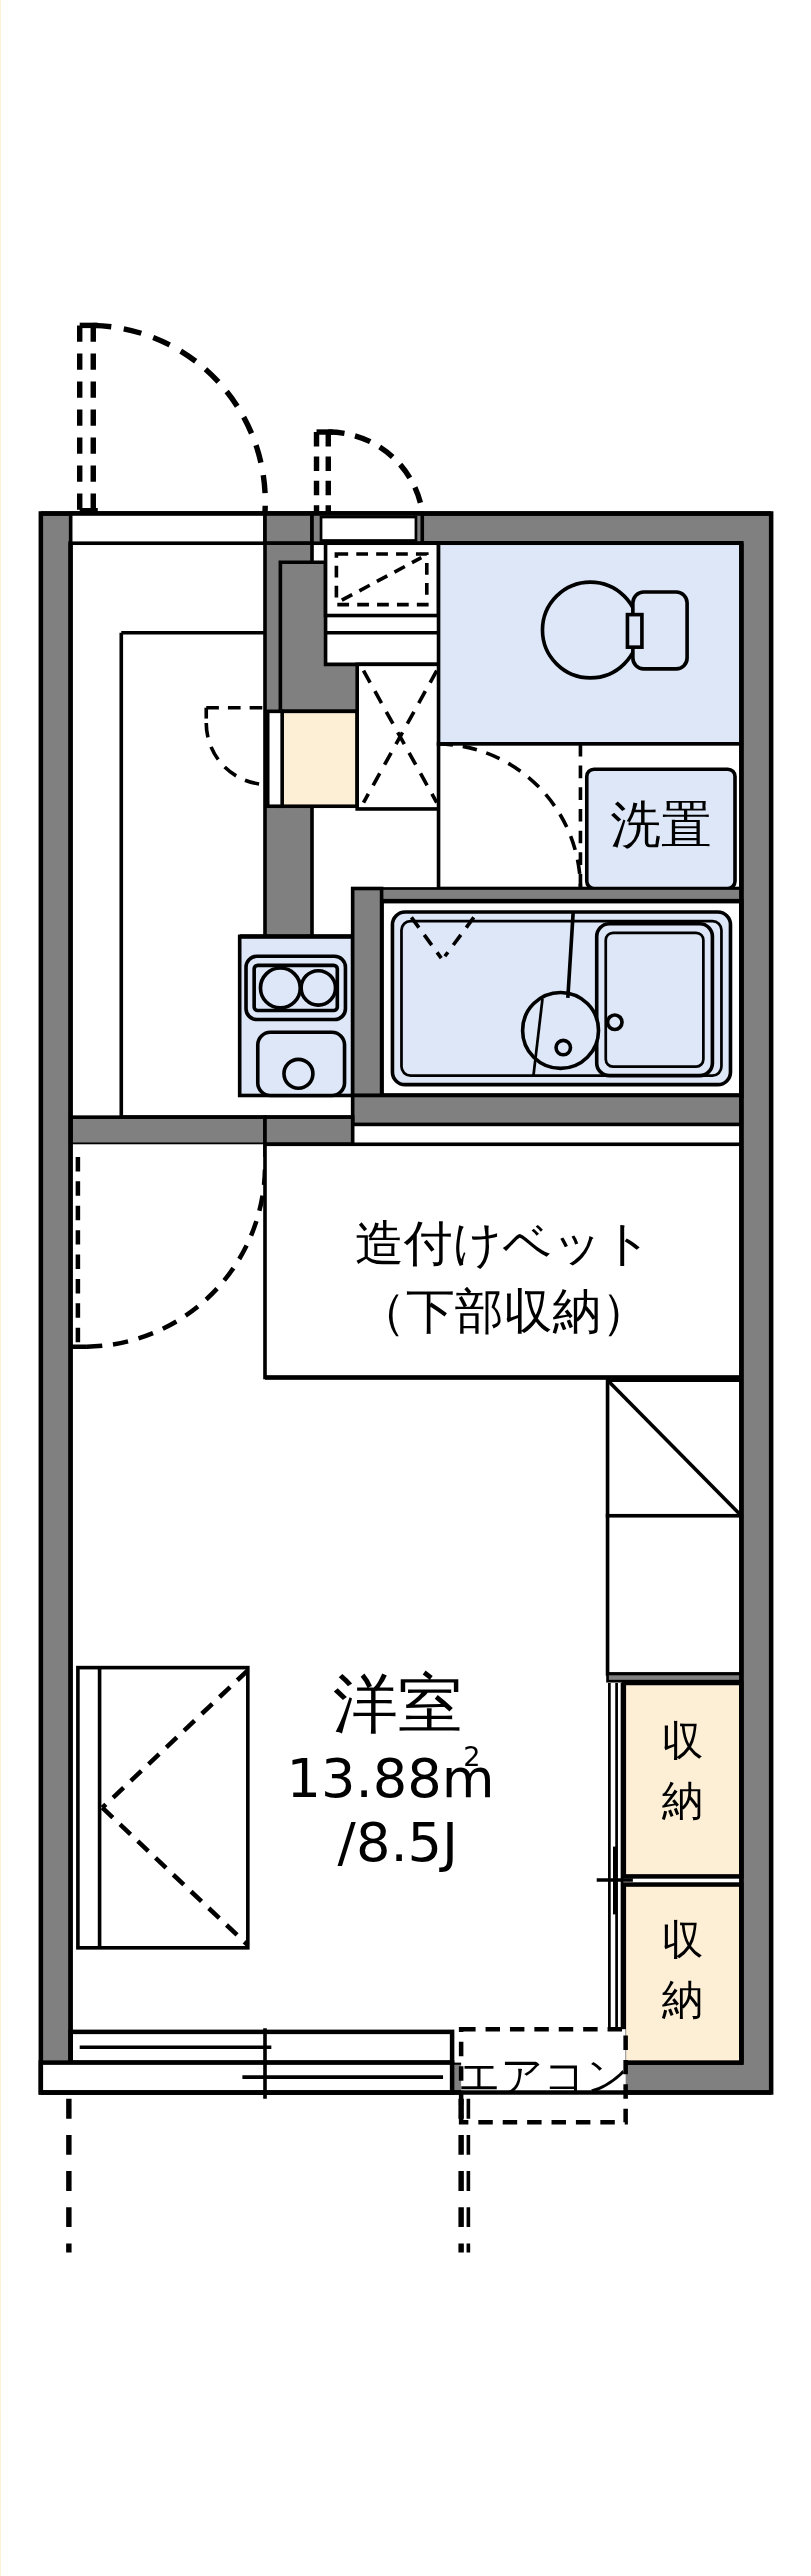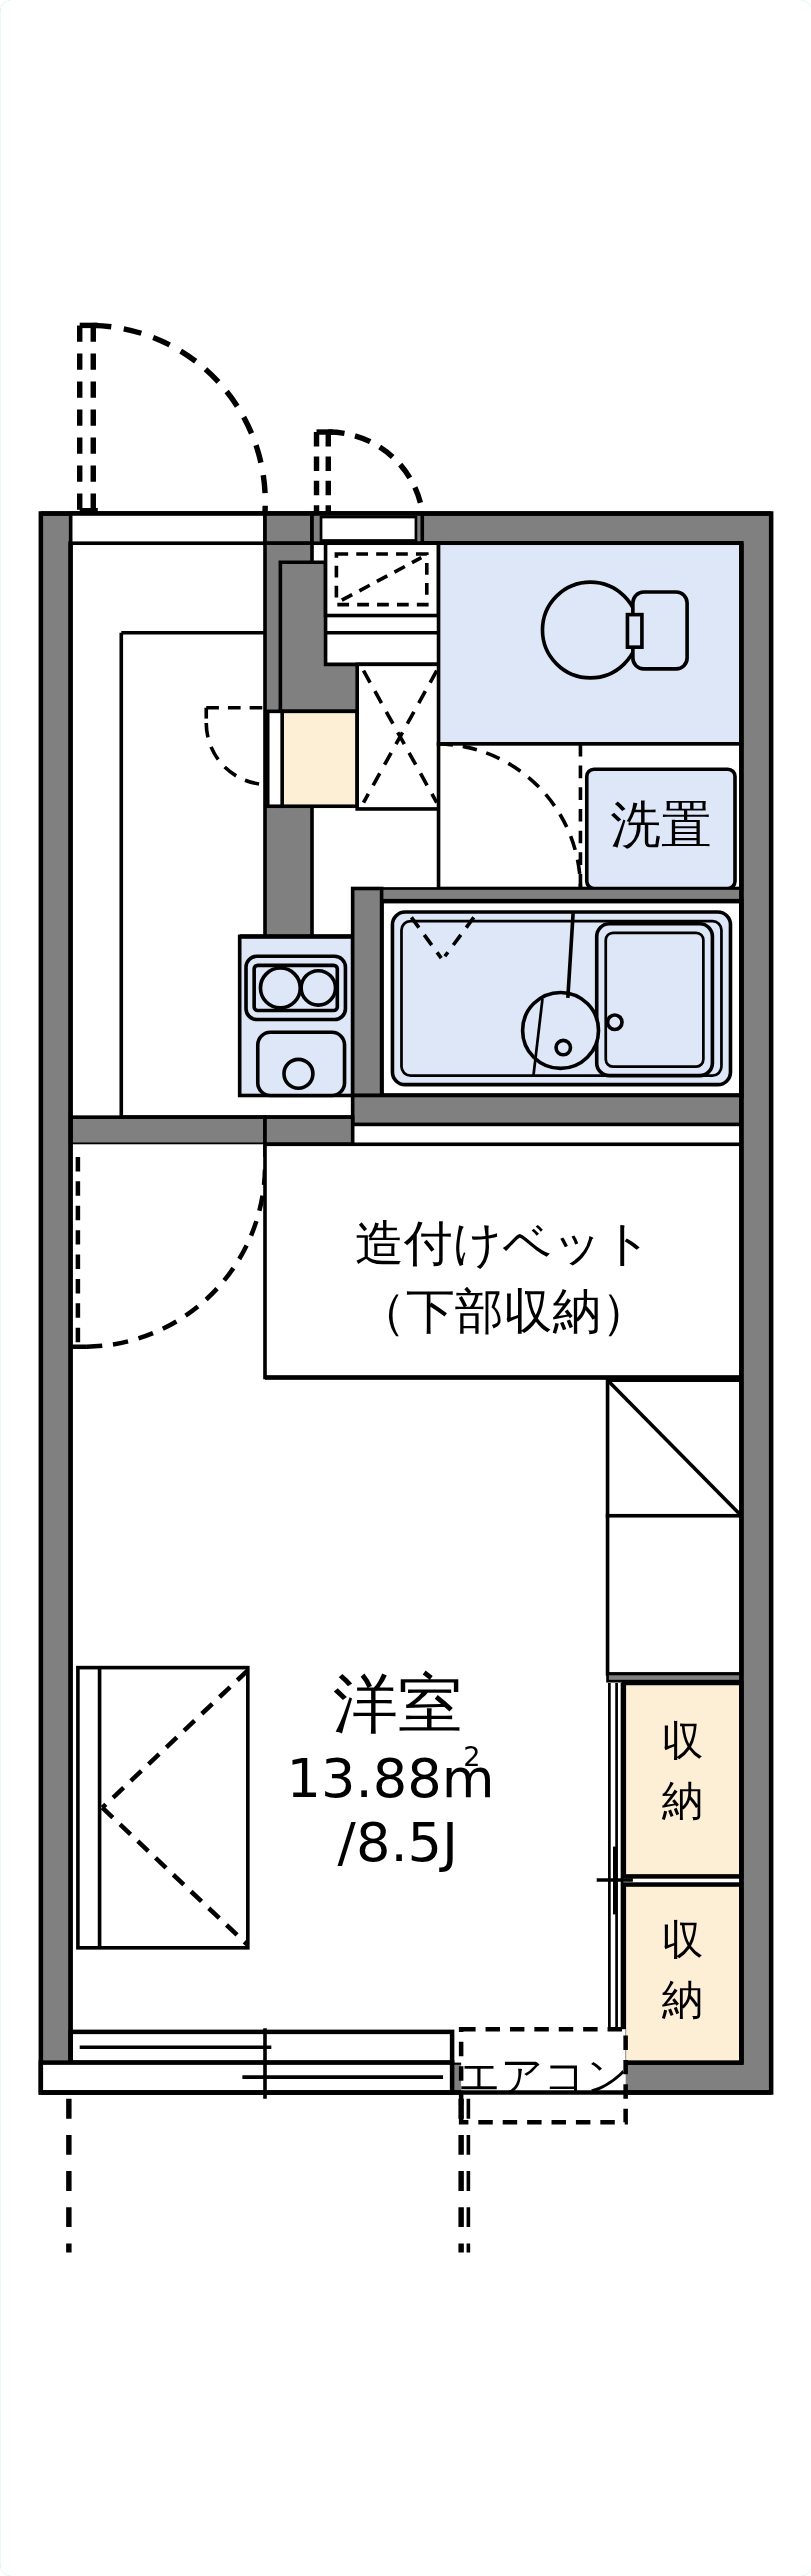--- a/index.html
+++ b/index.html
@@ -5,23 +5,22 @@
   html, body {
     margin: 0;
     padding: 0;
     background: #ffffff;
     font-family: "Liberation Sans", sans-serif;
   }
   #floorplan-root {
     position: relative;
     width: 812px;
     height: 2576px;
-    background: #5eead4;
+    background: #eab308;
     overflow: hidden;
-    border-radius: 12px;
   }
   svg#plan {
     display: block;
     width: 812px;
     height: 2576px;
   }
   .jp-label {
     font-family: "DejaVu Sans", "Liberation Sans", sans-serif;
     fill: #000000;
     text-anchor: middle;

